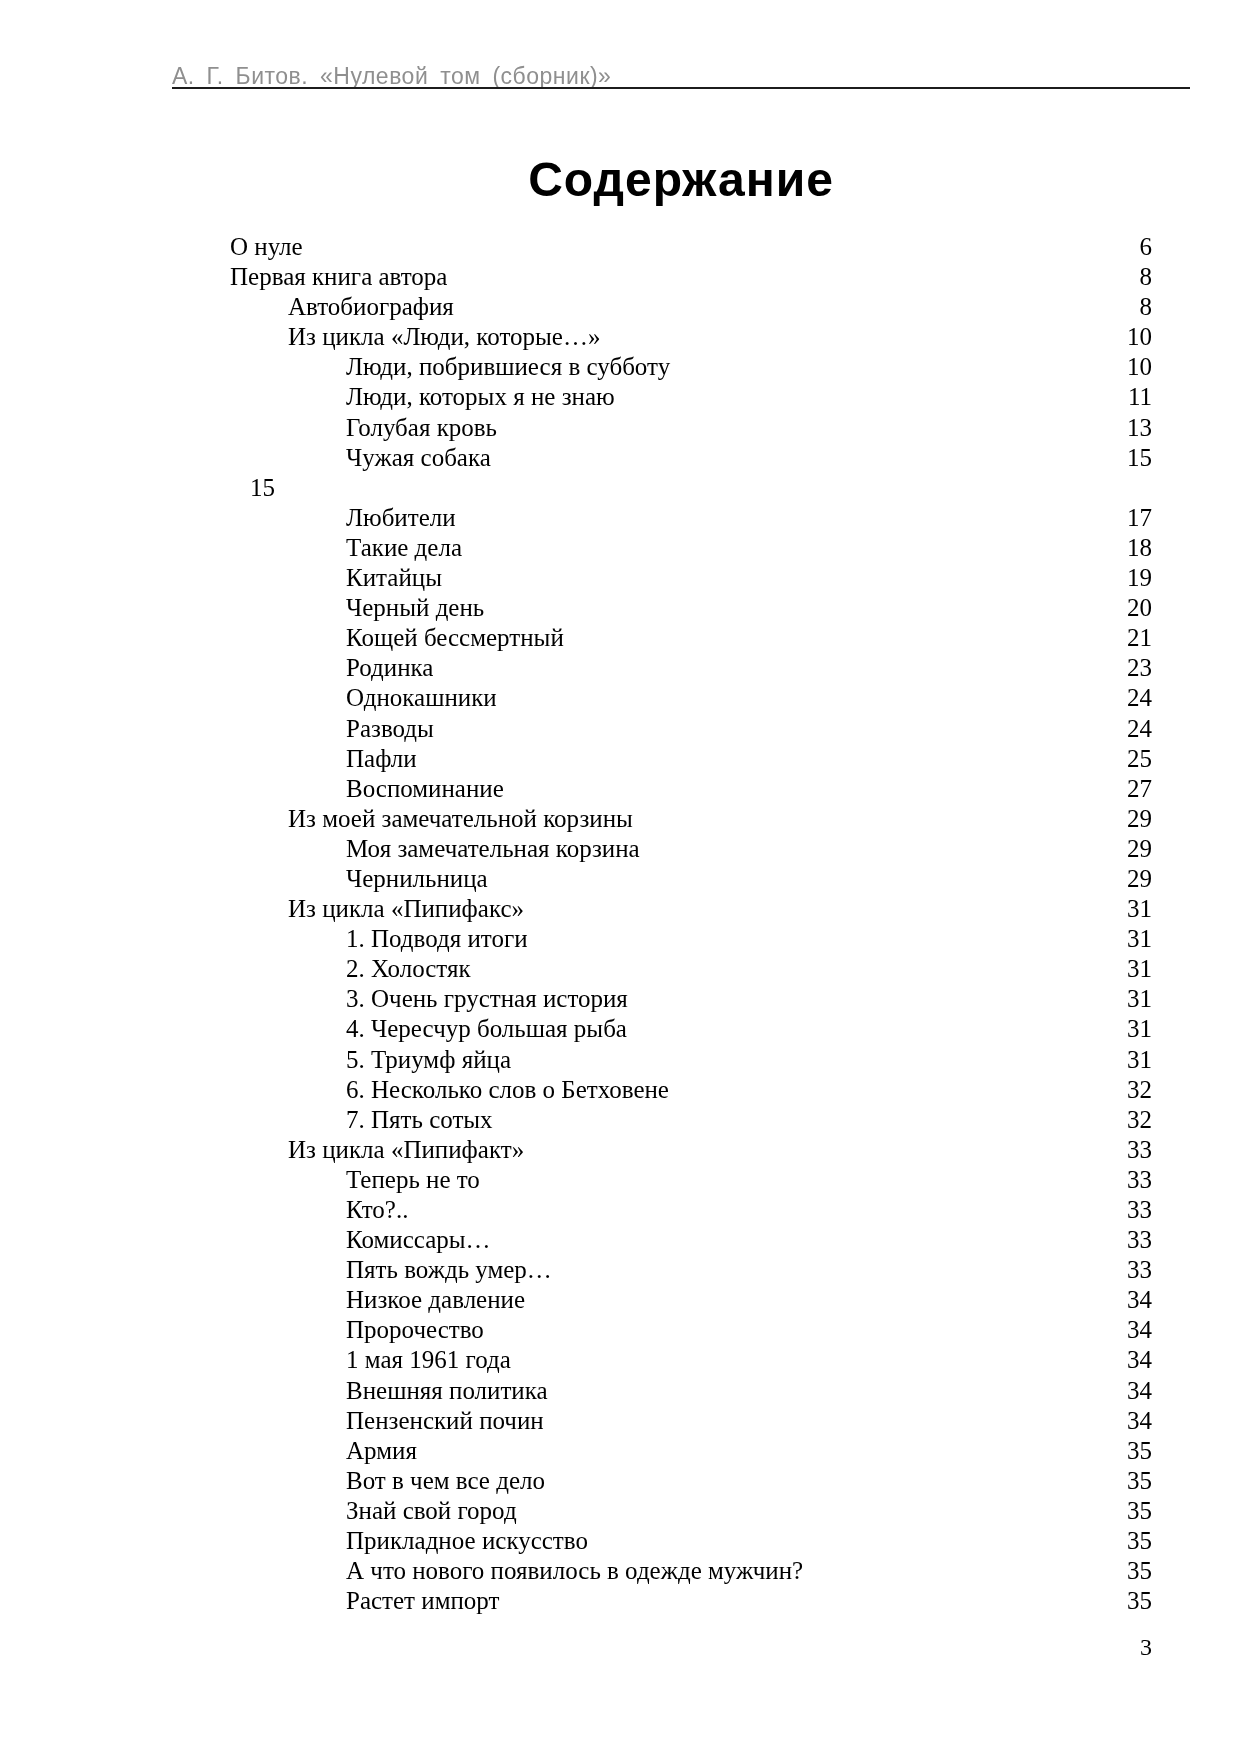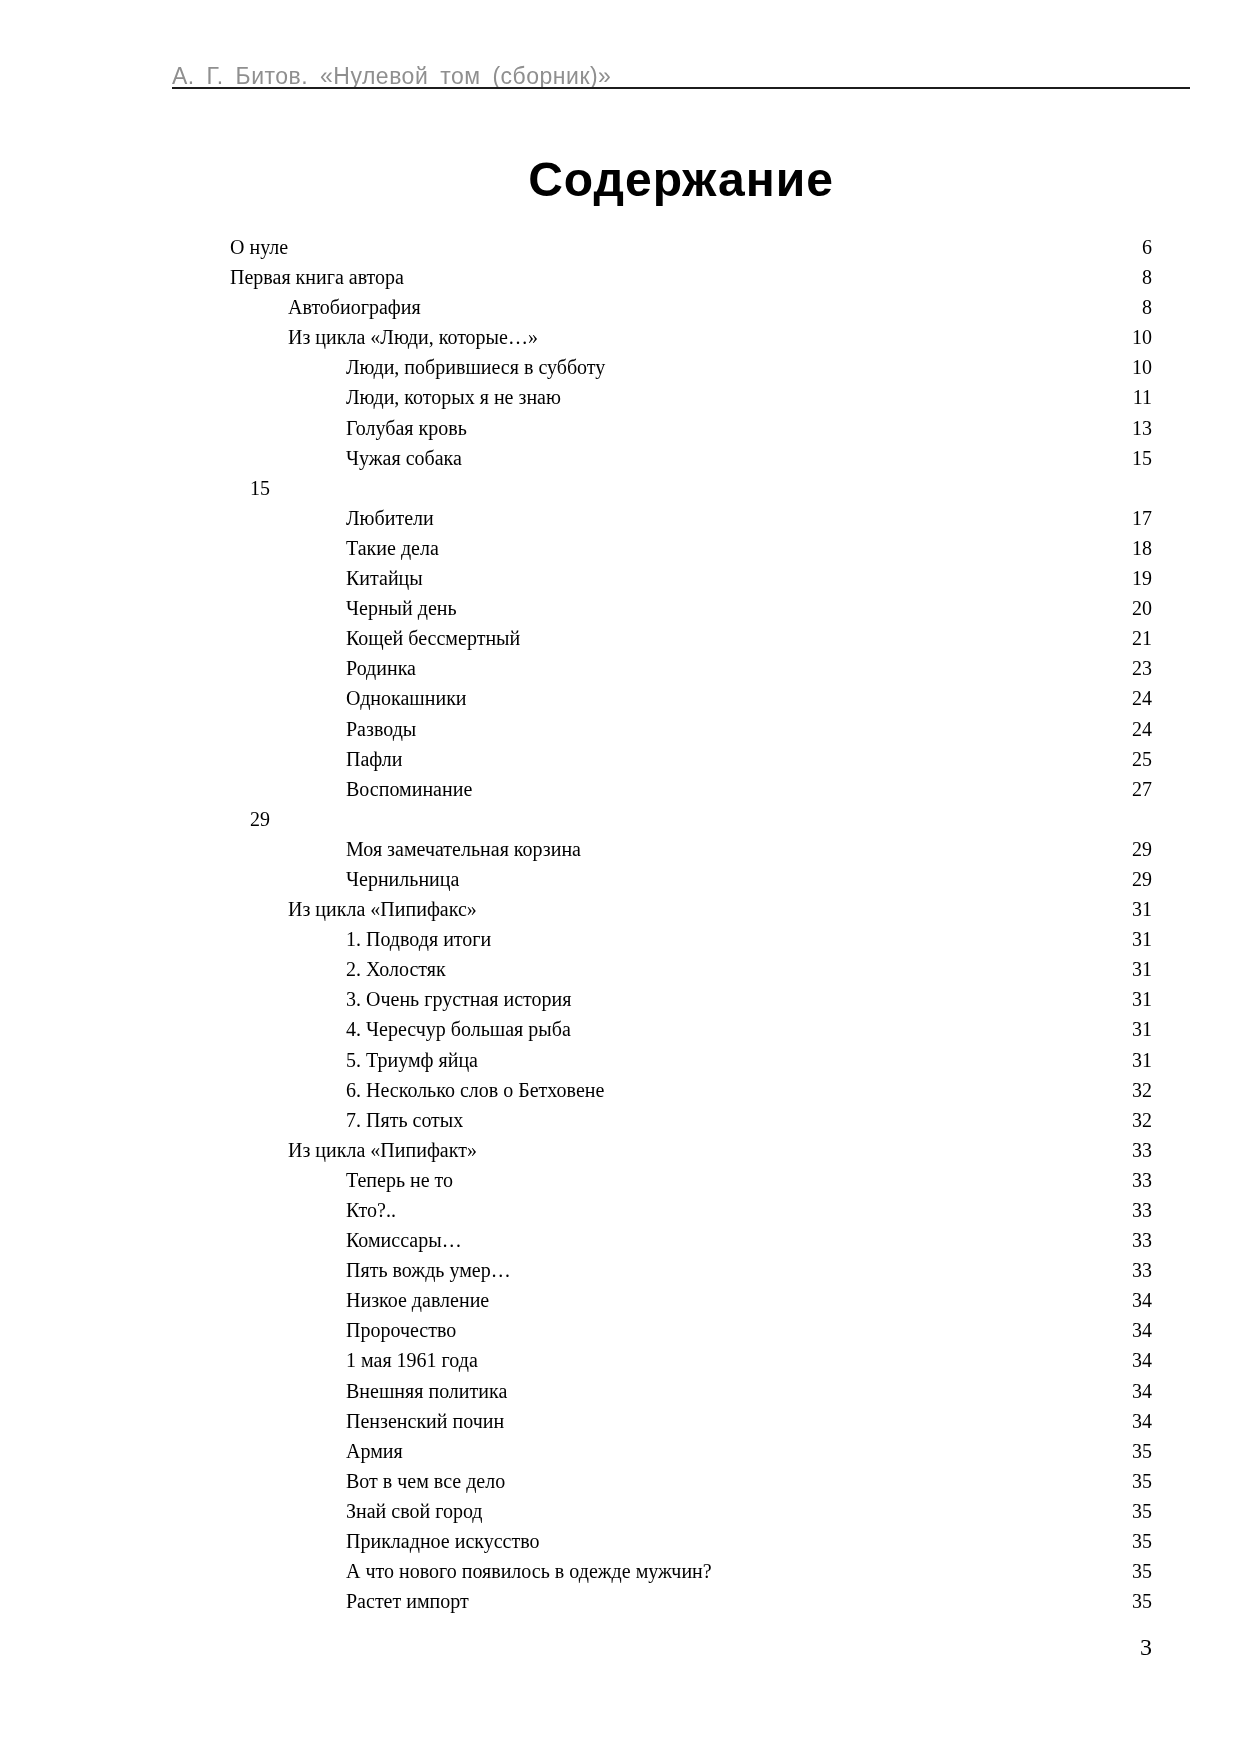--- a/index.html
+++ b/index.html
@@ -49,21 +49,21 @@
     left: 230px;
     top: 232px;
     width: 922px;
   }
   .toc-row {
     display: flex;
     justify-content: space-between;
     align-items: flex-start;
     height: 30.1px;
     line-height: 30.1px;
-    font-size: 20px;
+    font-size: 25px;
     white-space: nowrap;
   }
   .toc-label.level-0 { padding-left: 0; }
   .toc-label.level-1 { padding-left: 58px; }
   .toc-label.level-2 { padding-left: 116px; }
   .toc-page {
     text-align: right;
     padding-left: 20px;
   }
   .footer-page {
@@ -174,20 +174,21 @@
     <span class="toc-label level-2">Пафли</span>
     <span class="toc-page">25</span>
   </div>
 
   <div class="toc-row">
     <span class="toc-label level-2">Воспоминание</span>
     <span class="toc-page">27</span>
   </div>
 
   <div class="toc-row">
+    <span class="toc-label level-1">Из моей замечательной корзины</span>
     <span class="toc-page">29</span>
   </div>
 
   <div class="toc-row">
     <span class="toc-label level-2">Моя замечательная корзина</span>
     <span class="toc-page">29</span>
   </div>
 
   <div class="toc-row">
     <span class="toc-label level-2">Чернильница</span>

